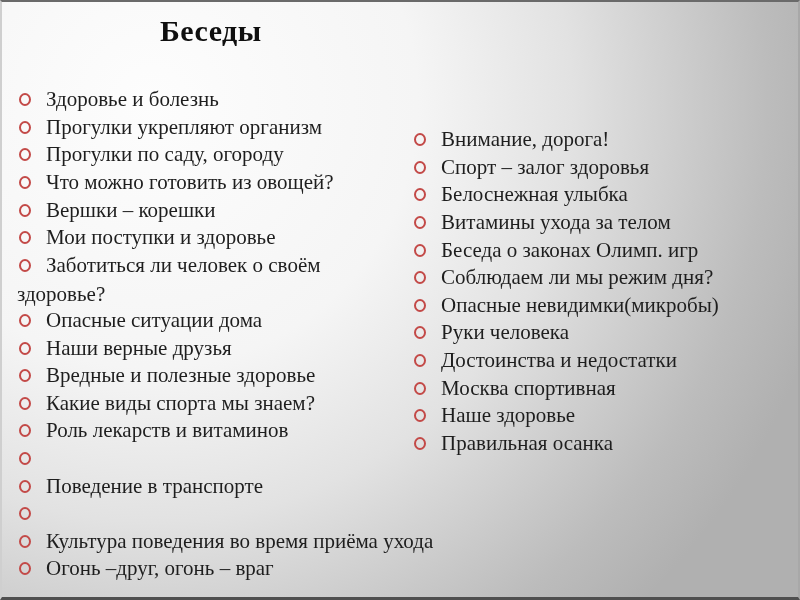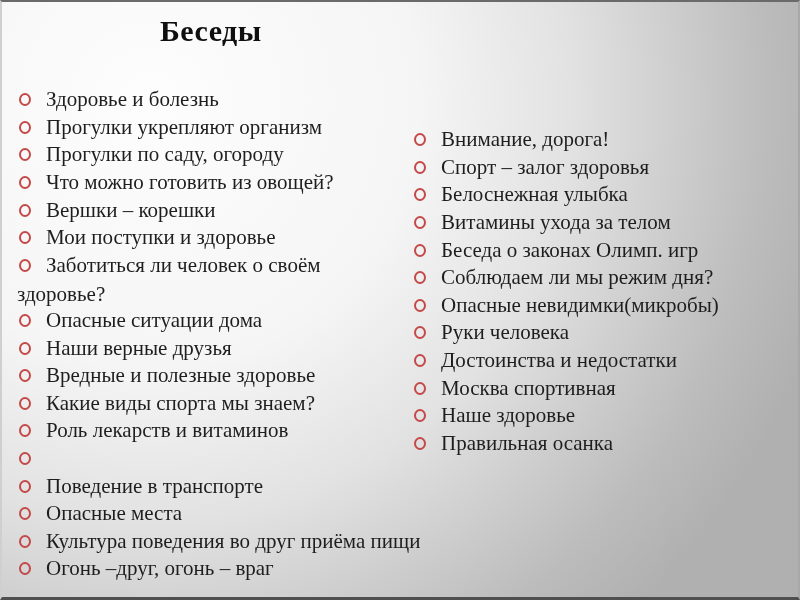--- a/index.html
+++ b/index.html
@@ -120,25 +120,24 @@
       </div>
       <div class="row">
         <span class="bullet"></span>
       </div>
       <div class="row">
         <span class="bullet"></span>
         <span class="row-text">Поведение в транспорте</span>
       </div>
       <div class="row">
         <span class="bullet"></span>
-        <span class="row-text">Опасные места</span>
       </div>
       <div class="row">
         <span class="bullet"></span>
-        <span class="row-text">Культура поведения во друг приёма пищи</span>
+        <span class="row-text">Культура поведения во время приёма ухода</span>
       </div>
       <div class="row">
         <span class="bullet"></span>
         <span class="row-text">Огонь –друг, огонь – враг</span>
       </div>
     </div>
 
   <div class="col col-right" id="col-right">
       <div class="row">
         <span class="bullet"></span>

